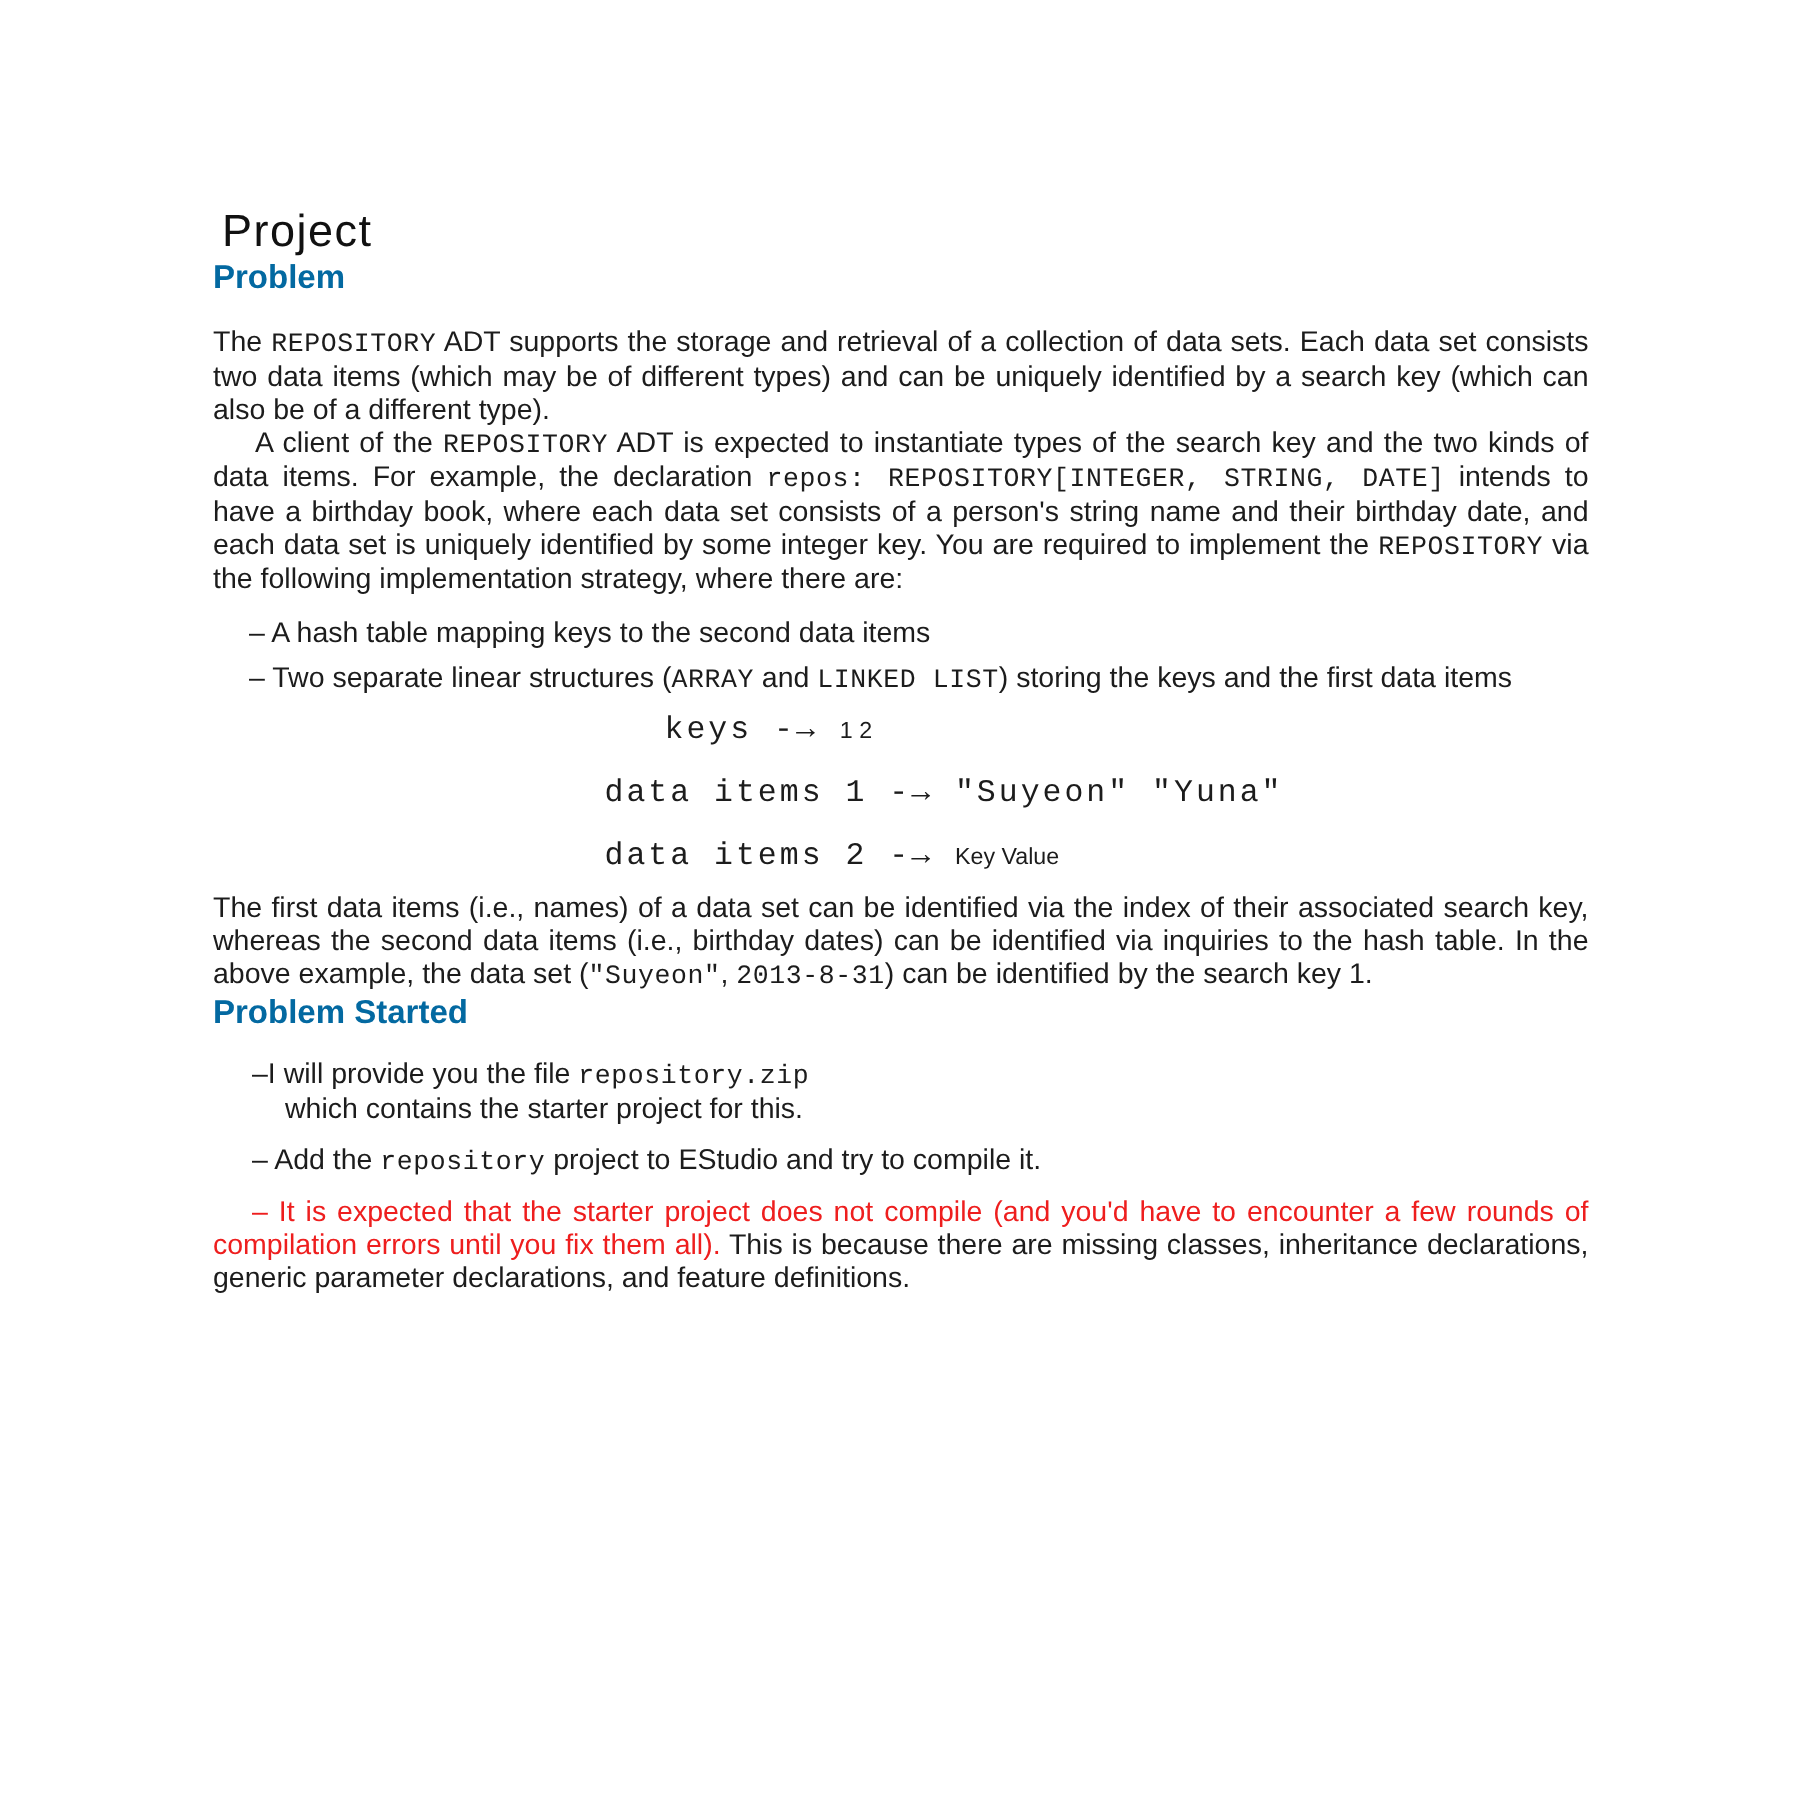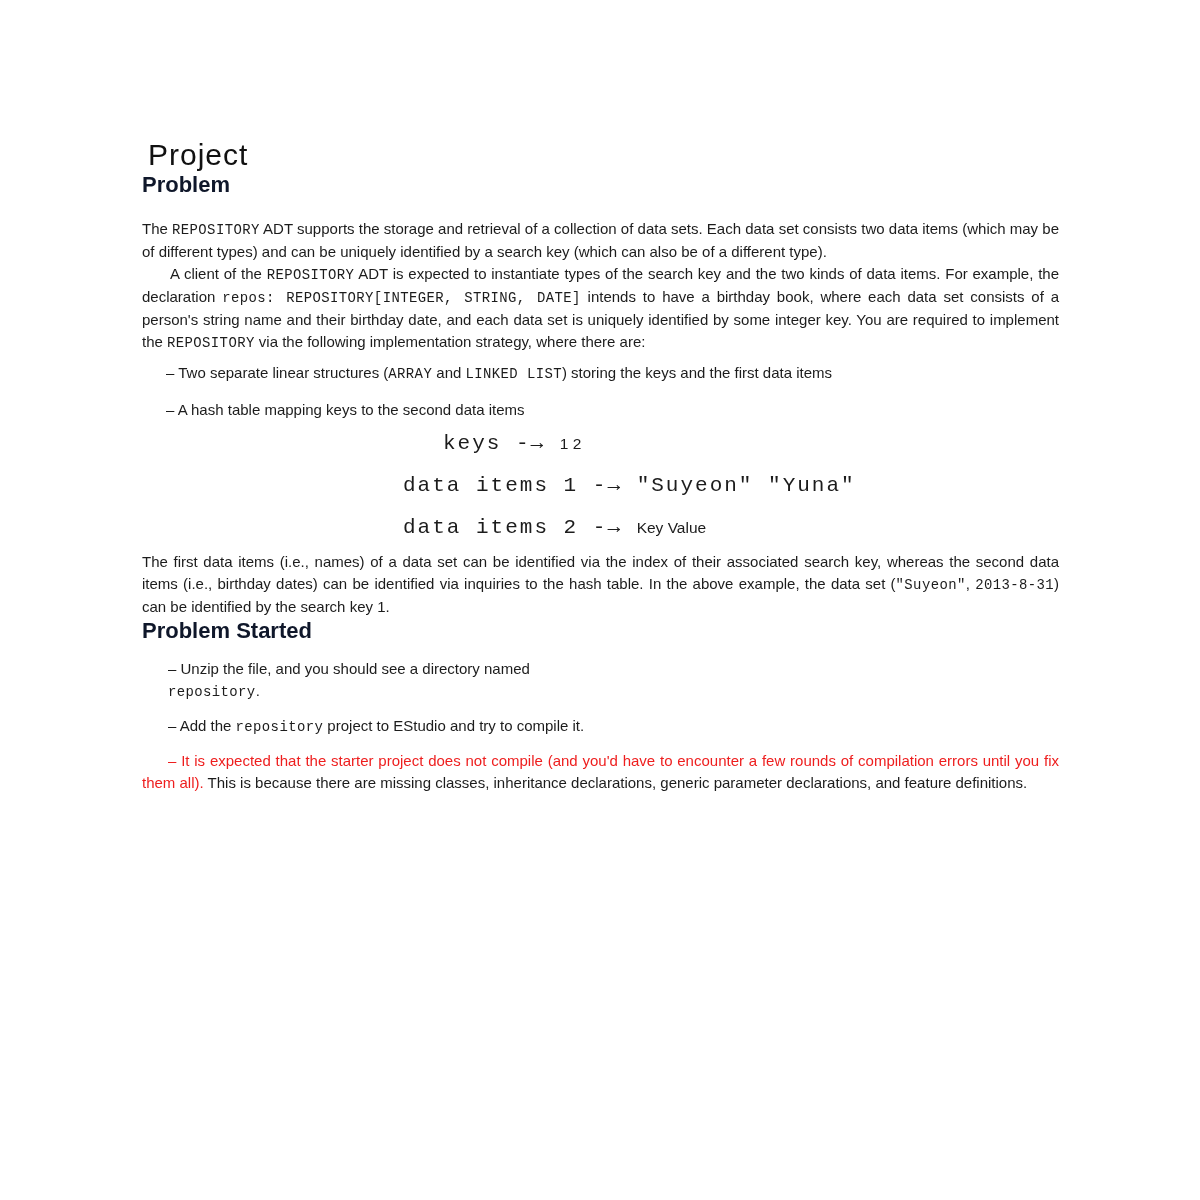--- a/index.html
+++ b/index.html
@@ -1,25 +1,25 @@
 <!DOCTYPE html>
 <html><head>
 <meta charset="utf-8">
 <style>
   html,body{margin:0;padding:0;background:#ffffff;}
   body{width:1200px;height:1200px;font-family:"Liberation Sans",sans-serif;color:#1c1c1c;}
   .page{position:relative;width:1200px;height:920px;overflow:hidden;background:#ffffff;}
   .content{position:absolute;left:142px;top:0;width:917px;}
 
   h1.title{font-size:30px;font-weight:normal;letter-spacing:1px;margin:138px 0 0 6px;line-height:34px;color:#111;}
-  h2.sect{font-size:22px;font-weight:bold;margin:0;line-height:26px;color:#0f172a;}
+  h2.sect{font-size:22px;font-weight:bold;margin:0;line-height:26px;color:#0369a1;}
   .h-problem{margin:26px 0 0 9px;}
   .h-gs{margin-top:30px;}
 
-  p{font-size:15px;line-height:22px;margin:0;}
+  p{font-size:19px;line-height:22px;margin:0;}
   .just{text-align:justify;}
   .p1{margin-top:20px;}
   .p2{text-indent:28px;}
   .p3{margin-top:12px;}
 
   .blt{padding-left:8px;text-indent:16px;}
   .blt-a{margin-top:8px;}
   .blt-b{margin-top:14px;}
 
   .forex{margin-top:8px;white-space:pre-line;}
@@ -49,36 +49,36 @@
   <div class="content">
 
     <h1 class="title">Project</h1>
 
     <h2 class="sect h-problem">Problem</h2>
 
     <p class="p1 just"><span>The </span><span class="m">REPOSITORY</span><span> ADT supports the storage and retrieval of a collection of data sets. Each data set consists two data items (which may be of different types) and can be uniquely identified by a search key (which can also be of a different type).</span></p>
 
     <p class="p2 just"><span>A client of the </span><span class="m">REPOSITORY</span><span> ADT is expected to instantiate types of the search key and the two kinds of data items. For example, the declaration </span><span class="m">repos: REPOSITORY[INTEGER, STRING, DATE]</span><span> intends to have a birthday book, where each data set consists of a person's string name and their birthday date, and each data set is uniquely identified by some integer key. You are required to implement the </span><span class="m">REPOSITORY</span><span> via the following implementation strategy, where there are:</span></p>
 
+    <p class="blt blt-b"><span>– A hash table mapping keys to the second data items</span></p>
+
     <p class="blt blt-a"><span>– Two separate linear structures (</span><span class="m">ARRAY</span><span> and </span><span class="m">LINKED LIST</span><span>) storing the keys and the first data items</span></p>
-
-    <p class="blt blt-b"><span>– A hash table mapping keys to the second data items</span></p>
 
 
     <div class="example">
       <div class="ex-line ex-keys"><span class="m">keys -→ </span><span>1 2</span></div>
       <div class="ex-line ex-items1"><span class="m">data items 1 -→ "Suyeon" "Yuna"</span></div>
       <div class="ex-line ex-items2"><span class="m">data items 2 -→ </span><span>Key Value</span></div>
     </div>
 
     <p class="p3 just"><span>The first data items (i.e., names) of a data set can be identified via the index of their associated search key, whereas the second data items (i.e., birthday dates) can be identified via inquiries to the hash table. In the above example, the data set (</span><span class="m">"Suyeon"</span><span>, </span><span class="m">2013-8-31</span><span>) can be identified by the search key 1.</span></p>
 
     <h2 class="sect h-gs">Problem Started</h2>
 
+    <p class="gs-b1"><span>–I will provide you the file </span><span class="m">repository.zip</span><br><span class="ind">which contains the starter project for this.</span></p>
 
-    <p class="gs-b2"><span>– Unzip the file, and you should see a directory named</span><br><span class="m">repository</span><span>.</span></p>
 
     <p class="gs-b3"><span>– Add the </span><span class="m">repository</span><span> project to EStudio and try to compile it.</span></p>
 
     <p class="gs-b4 just"><span class="r">– It is expected that the starter project does not compile (and you'd have to encounter a few rounds of compilation errors until you fix them all).</span><span> This is because there are missing classes, inheritance declarations, generic parameter declarations, and feature definitions.</span></p>
 
   </div>
 </div>
 
 </body></html>

